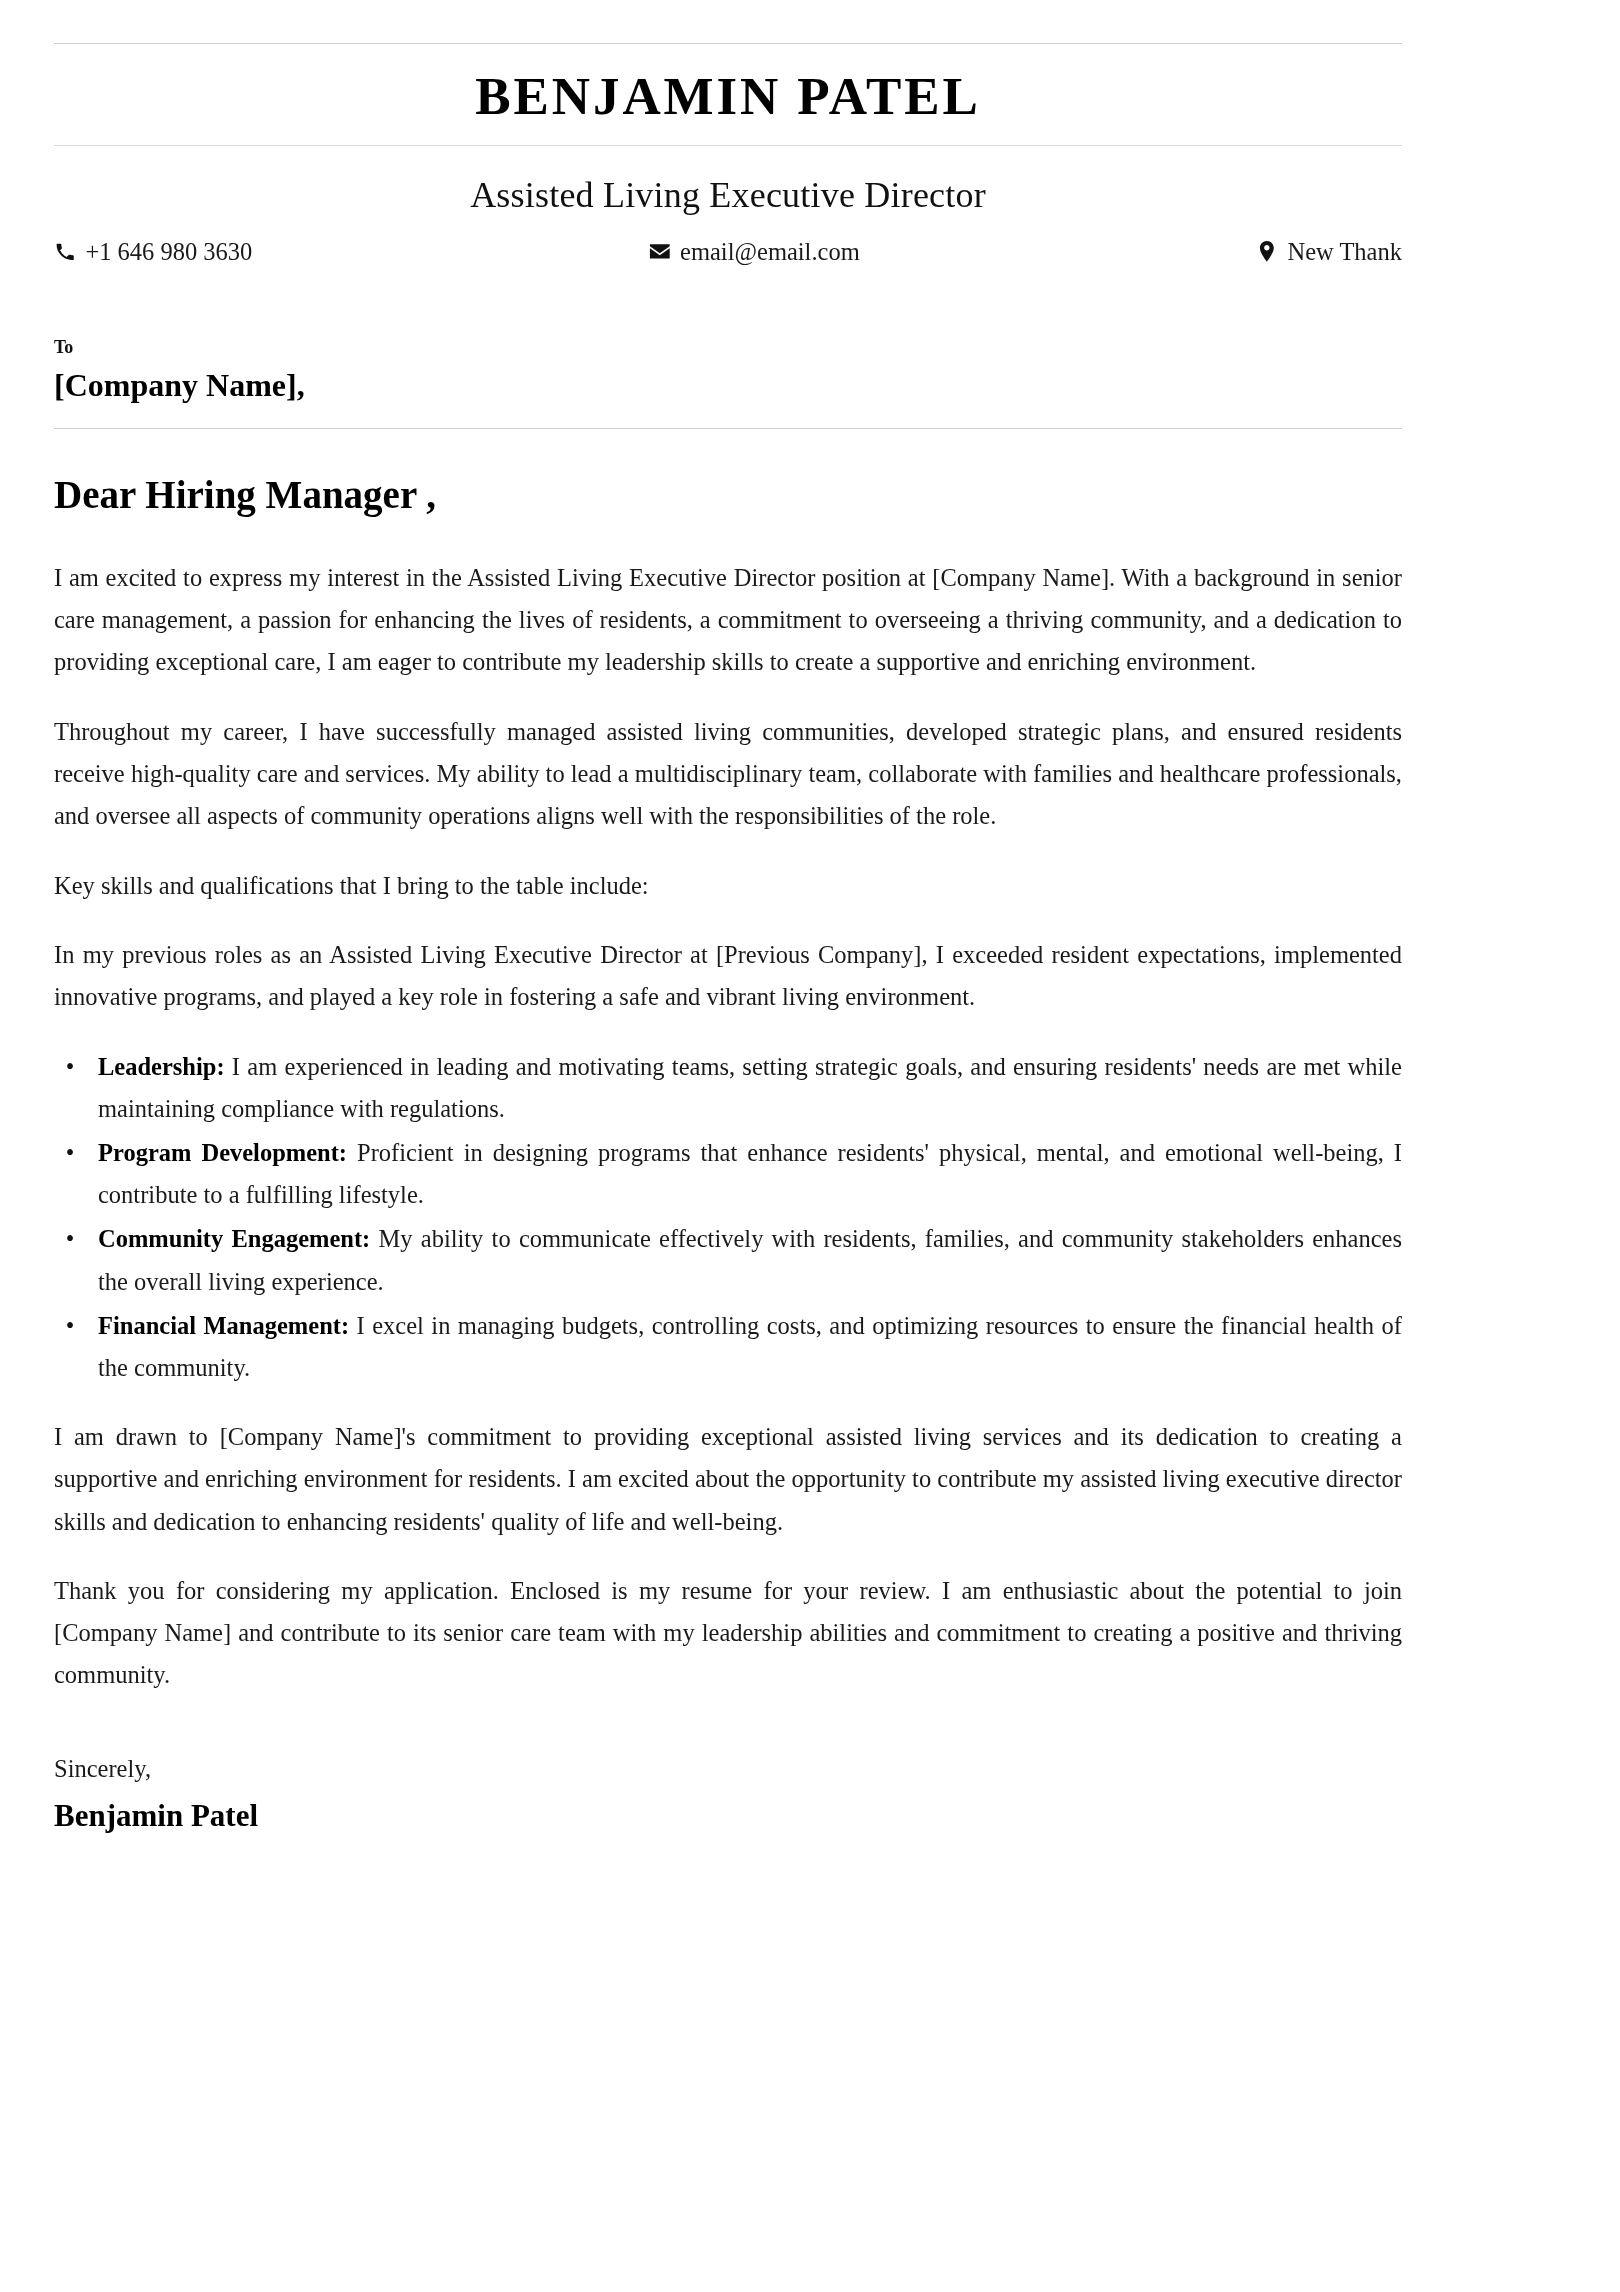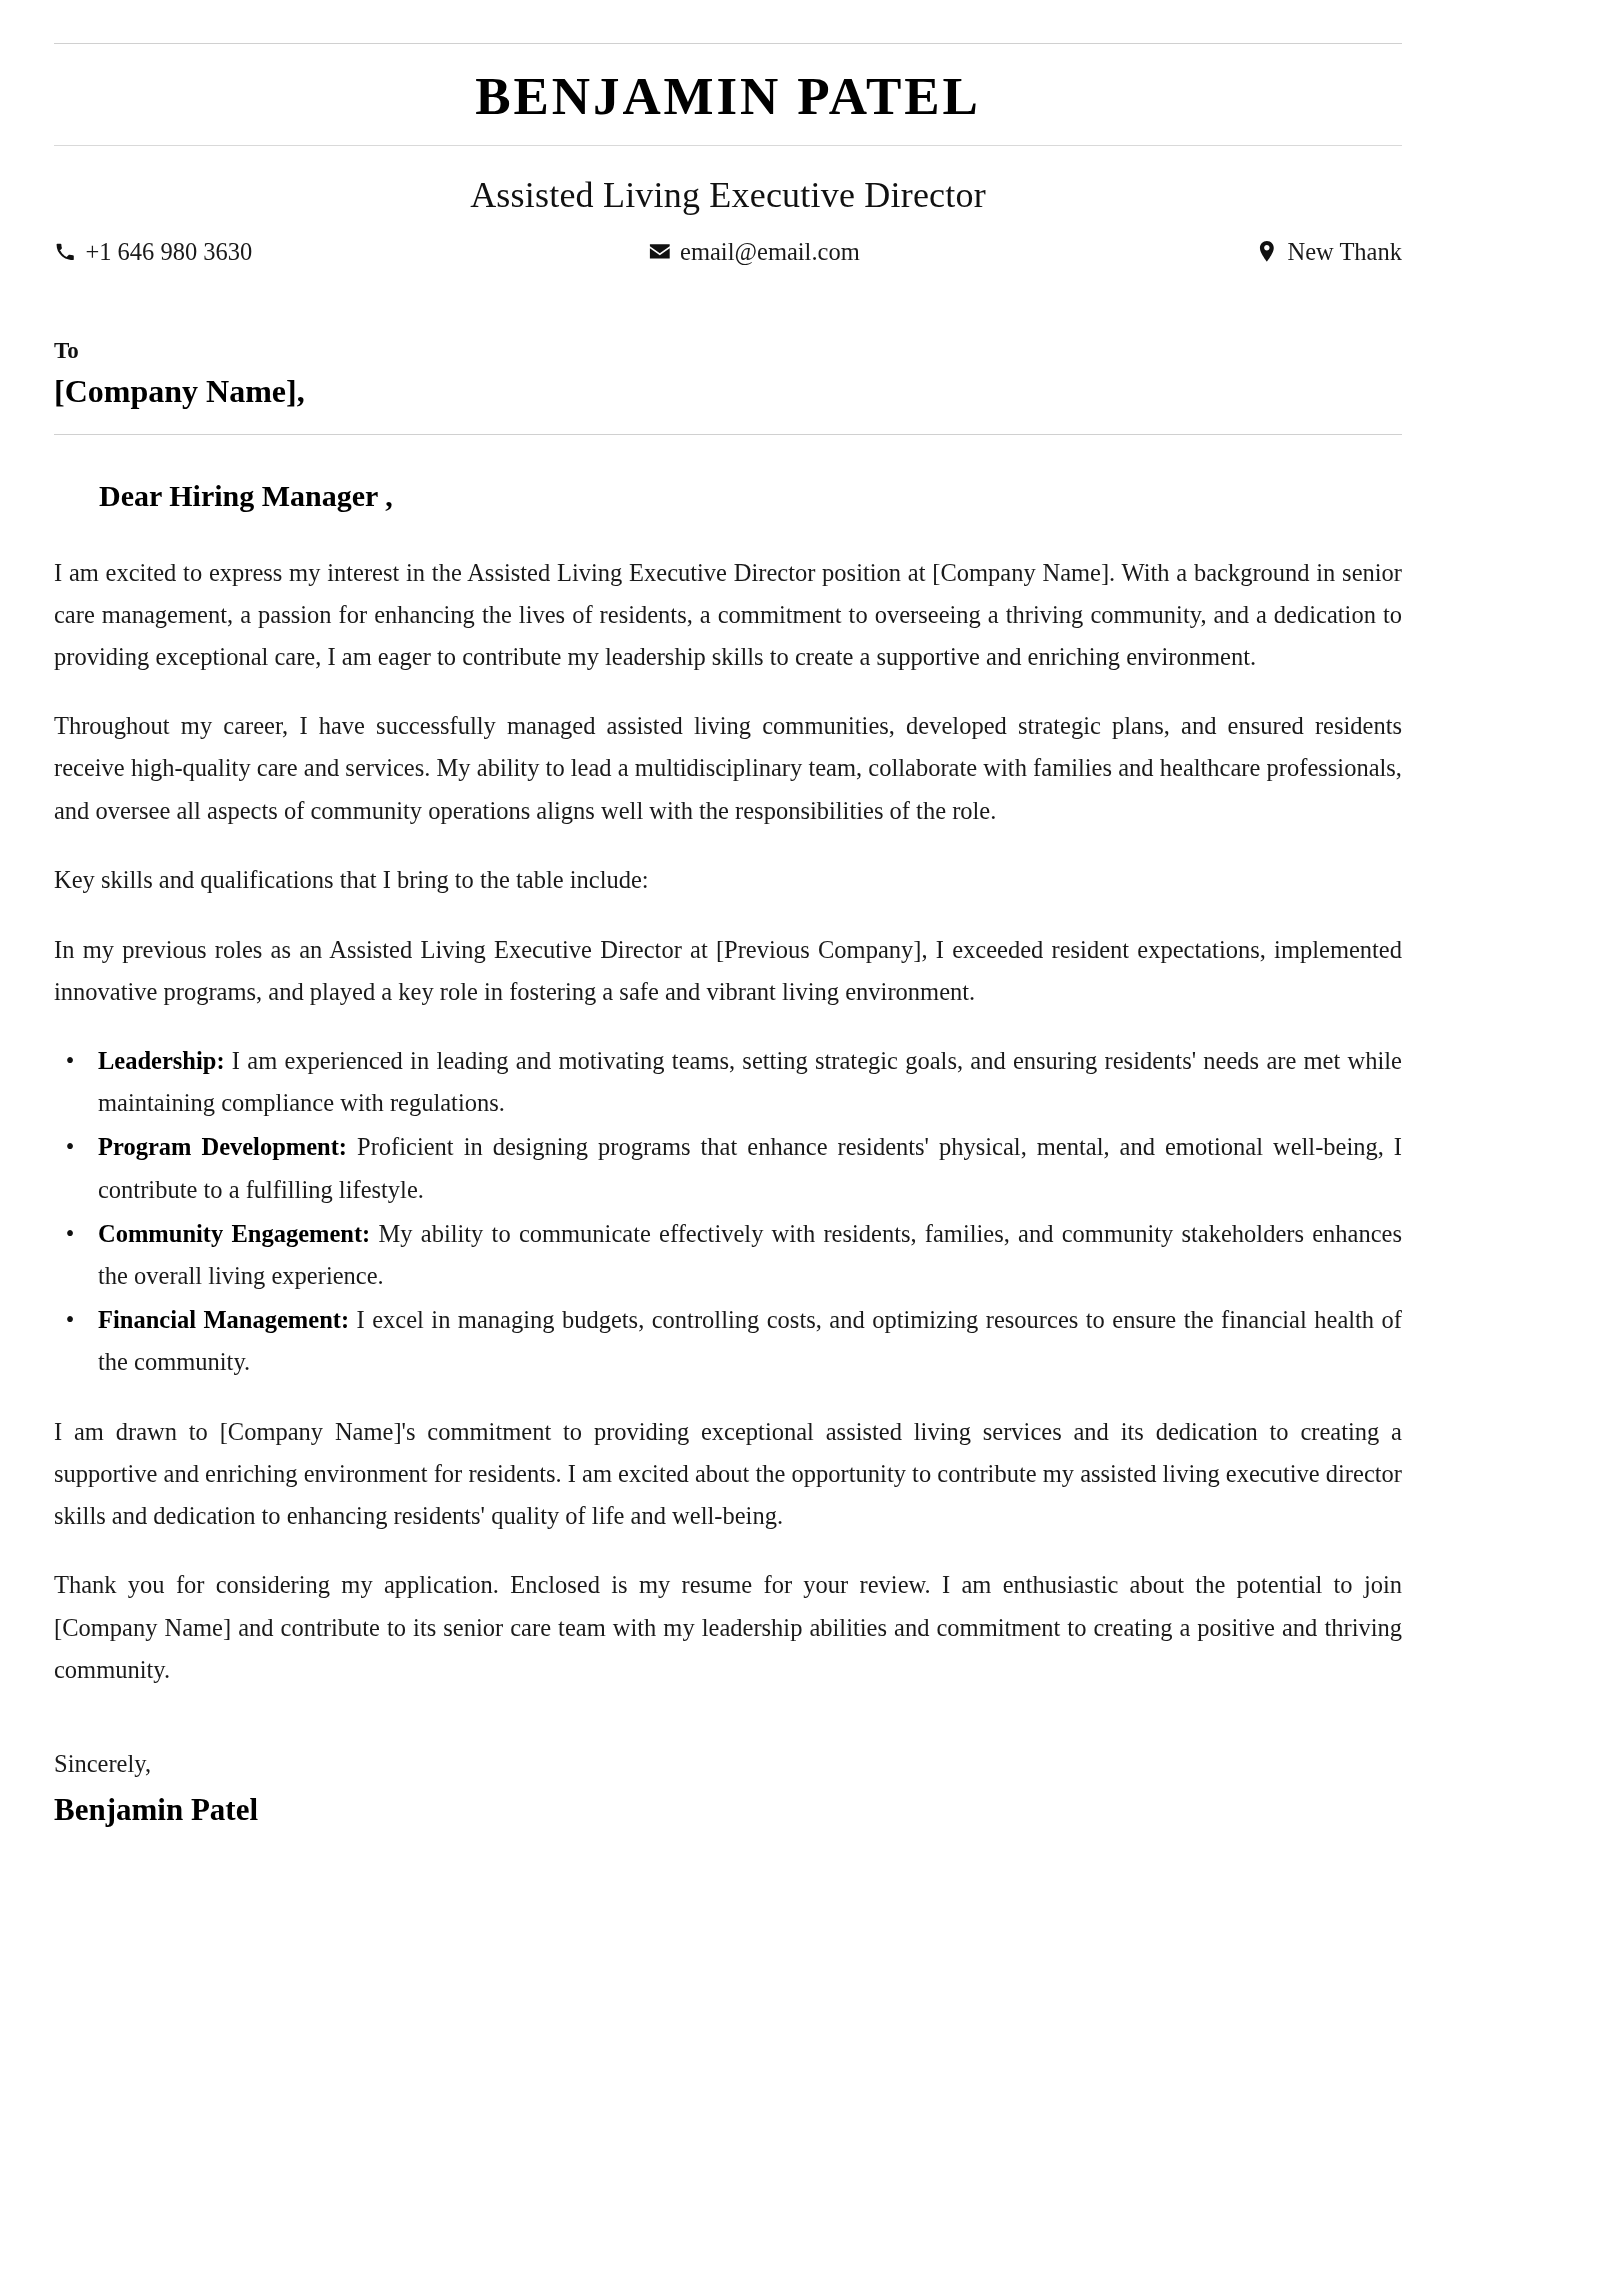--- a/index.html
+++ b/index.html
@@ -78,42 +78,41 @@
     height: 21.6px;
     flex: 0 0 auto;
   }
   .contact-item .ico svg { display: block; }
 
   
   .recipient {
     padding-top: 71px;
   }
   .to-label {
-    font-size: 23px;
+    font-size: 18px;
     font-weight: bold;
     color: #111111;
     line-height: 1.2;
     padding-bottom: 6.9px;
   }
   .company-name {
     font-size: 32px;
     font-weight: bold;
     color: #000000;
     line-height: 1.25;
     padding-bottom: 22.5px;
   }
 
   
   .salutation {
-    font-size: 30px;
+    font-size: 39px;
     font-weight: bold;
     color: #000000;
     padding: 41px 0 0 0;
     line-height: 1.3;
-    margin-left: 45px;
   }
 
   .letter-body {
     padding-top: 37px;
   }
   p.para {
     font-size: 24.5px;
     line-height: 1.72;
     text-align: justify;
     text-justify: inter-word;

